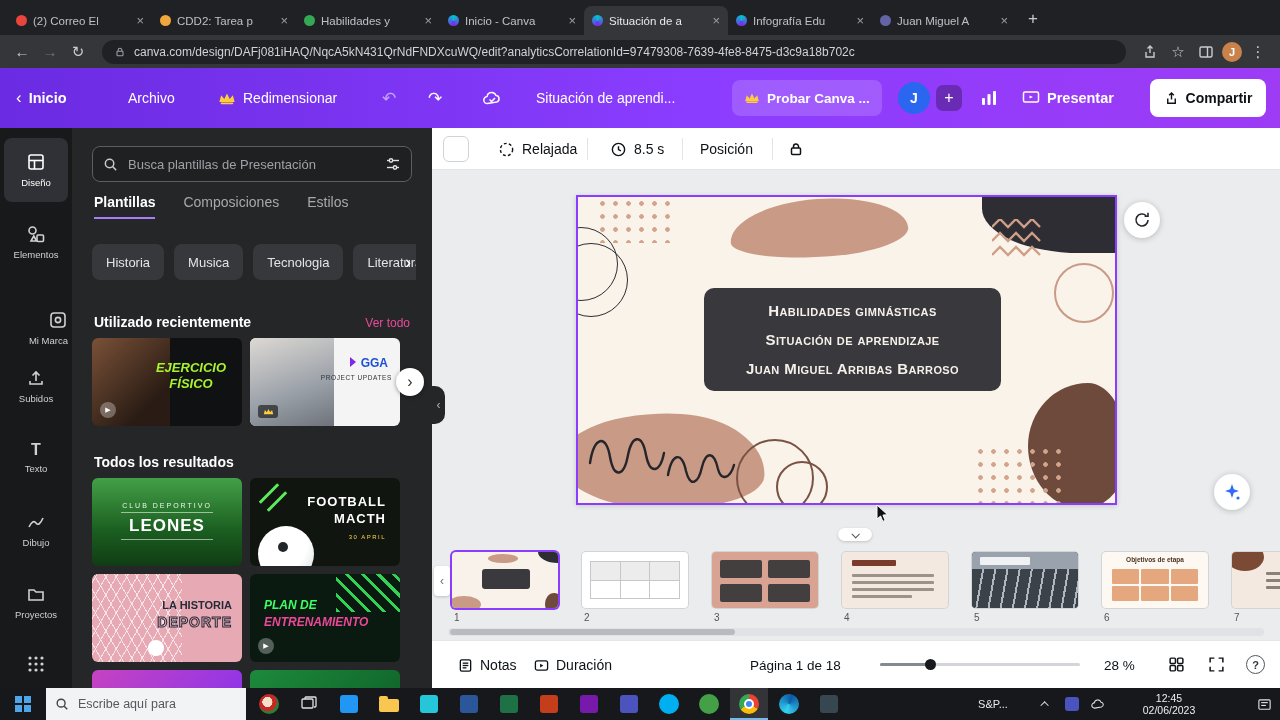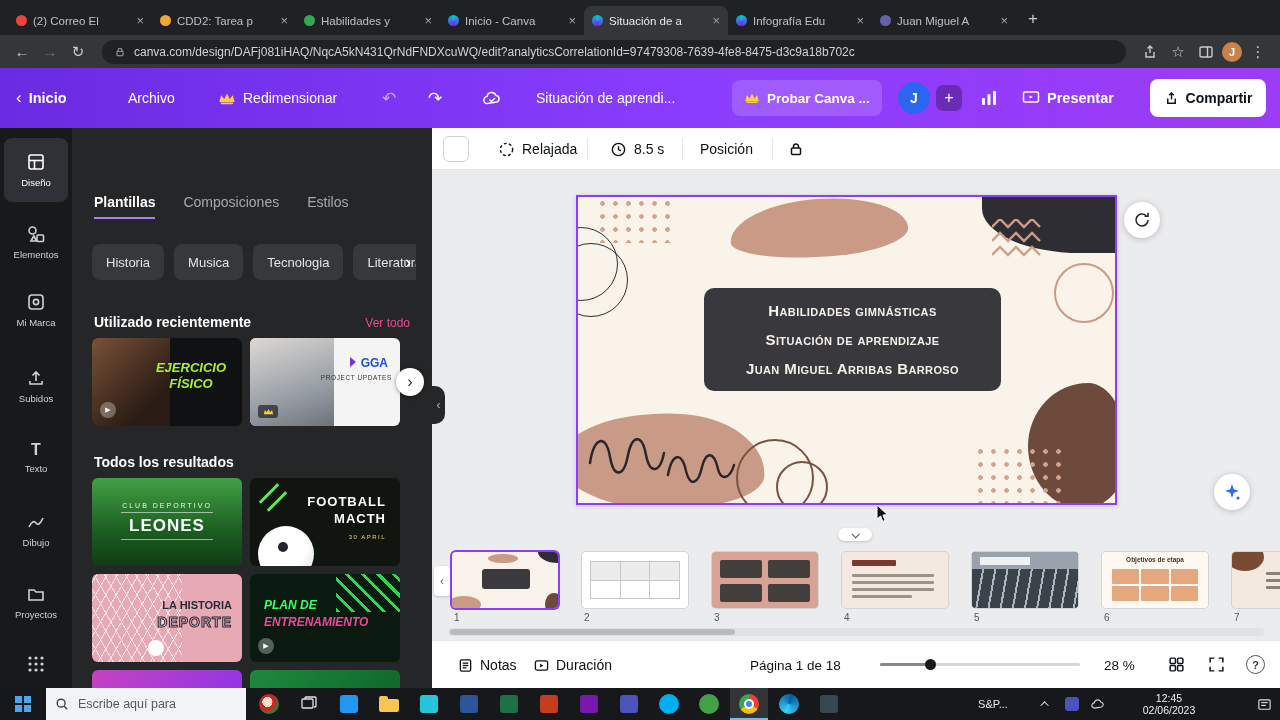--- a/index.html
+++ b/index.html
@@ -59,21 +59,21 @@
   .h-present{left:1022px;font-size:14.5px;font-weight:700;}
   .h-share{left:1150px;top:11px;height:38px;width:116px;background:#fff;color:#0d1216;
     border-radius:8px;justify-content:center;font-size:14px;font-weight:700;}
 
   
   .rail{position:absolute;left:0;top:128px;width:72px;height:560px;background:#18191b;}
   .rail-item{position:absolute;left:4px;width:64px;height:64px;border-radius:8px;color:#cfd1d4;
     display:flex;flex-direction:column;align-items:center;justify-content:center;gap:5px;}
   .rail-item.active{background:#303136;color:#fff;}
   .rail-item:nth-child(1){top:10px;}  .rail-item:nth-child(2){top:82px;}
-  .rail-item:nth-child(3){top:150px;} .rail-item:nth-child(4){top:226px;}
+  .rail-item:nth-child(3){top:168px;align-items:flex-end;} .rail-item:nth-child(4){top:226px;}
   .rail-item:nth-child(5){top:298px;} .rail-item:nth-child(6){top:370px;}
   .rail-item:nth-child(7){top:442px;} .rail-item.apps{top:516px;height:40px;}
   .rail-label{font-size:9.5px;}
   .rail-T{font-size:16px;font-weight:700;line-height:1;}
 
   
   .panel{position:absolute;left:72px;top:128px;width:360px;height:560px;background:#252628;
     color:#e7e8ea;overflow:hidden;}
   .search{position:absolute;left:20px;top:18px;width:320px;height:36px;background:#1f2022;
     border:1px solid #5c5e62;border-radius:8px;display:flex;align-items:center;padding:0 10px;gap:8px;color:#c6c9cd;}
@@ -496,20 +496,37 @@
             <circle cx="15" cy="9" r="1.6"></circle>
           <circle cx="3" cy="15" r="1.6"></circle>
             <circle cx="9" cy="15" r="1.6"></circle>
             <circle cx="15" cy="15" r="1.6"></circle>
         </svg>
       </span>
     </div>
   </nav>
 
   <aside class="panel">
+    <div class="search">
+      <span>
+        <svg width="15" height="15" viewBox="0 0 16 16" fill="none" stroke="currentColor" stroke-width="1.6">
+          <circle cx="7" cy="7" r="4.5"></circle>
+            <line x1="10.5" y1="10.5" x2="14" y2="14"></line>
+        </svg>
+      </span>
+      <input placeholder="Busca plantillas de Presentación" style="">
+      <span>
+        <svg width="16" height="16" viewBox="0 0 16 16" fill="none" stroke="#dfe1e4" stroke-width="1.4">
+          <line x1="2" y1="4.5" x2="14" y2="4.5"></line>
+            <line x1="2" y1="11.5" x2="14" y2="11.5"></line>
+          <circle cx="6" cy="4.5" r="1.7" fill="#252628"></circle>
+            <circle cx="10" cy="11.5" r="1.7" fill="#252628"></circle>
+        </svg>
+      </span>
+    </div>
 
     <div class="ptabs">
       <span class="ptab active">Plantillas</span>
       <span class="ptab">Composiciones</span>
       <span class="ptab">Estilos</span>
     </div>
 
     <div class="chips">
       <span class="chip">Historia</span>
       <span class="chip">Musica</span>

